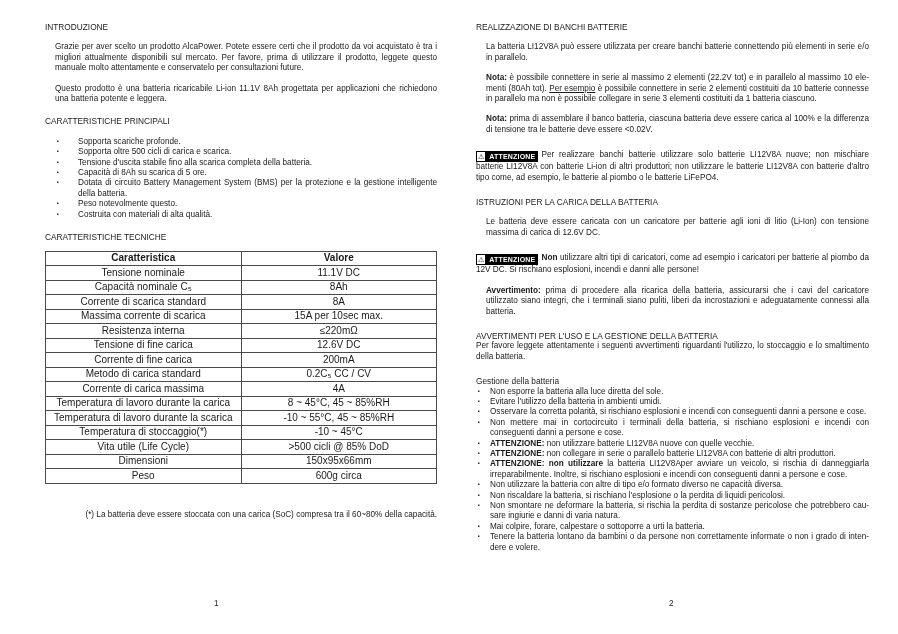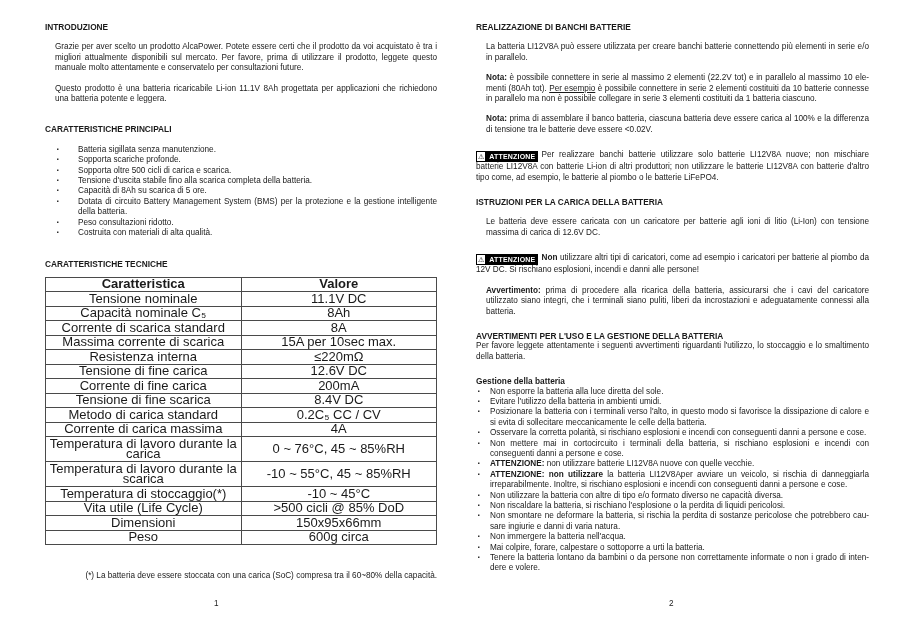--- a/index.html
+++ b/index.html
@@ -10,42 +10,42 @@
     font-size:8.2px;
     line-height:10.4px;
     color:#1a1a1a;
     position:relative;
     overflow:hidden;
   }
   .col { position:absolute; top:22px; }
   #col-left  { left:45px;  width:392px; }
   #col-right { left:476px; width:393px; }
 
-  .sec { font-size:8.3px; font-weight:bold; line-height:10.4px; }
+  .sec { font-size:8.3px; font-weight:normal; line-height:10.4px; }
   .mt     { margin-top:10px;margin-left:10px; }
-  .mt-lg  { margin-top:20px; }
+  .mt-lg  { margin-top:12px; }
   .mt-md  { margin-top:14px; }
   .just { text-align:justify; hyphens:manual; -webkit-hyphens:manual; }
 
   ul { list-style:none; }
   ul.left-list  { margin-top:10px; }
   ul.left-list li  { position:relative; padding-left:33px; text-align:justify; }
   ul.right-list li { position:relative; padding-left:14px; text-align:justify; }
   .marker { position:absolute; left:12px; top:-1px; font-size:5.5px; }
   .right-list .marker { left:2px; }
 
   .b { font-weight:bold; }
   .u { text-decoration:underline; }
 
   table { width:100%; border-collapse:collapse; margin-top:8px; }
   th,td {
     border:1px solid #4a4a4a;
     text-align:center;
     padding:1.5px 3px;
-    font-size:13px;
+    font-size:10px;
     line-height:10.5px;
   }
   th { font-weight:bold; }
 
   .footnote { margin-top:26px;text-align:right; }
 
   .warn-badge { display:inline-flex; align-items:center; margin-right:3px; vertical-align:-2px; }
   .warn-icon {
     border:1px solid #000;
     font-size:7px; line-height:9px;
@@ -67,33 +67,32 @@
 <body>
 
 <section class="col" id="col-left">
   <h1 class="sec">INTRODUZIONE</h1>
   <p class="mt just">Grazie per aver scelto un prodotto AlcaPower. Potete essere certi che il prodotto da voi acquistato è tra i mi­gliori attualmente disponibili sul mercato. Per favore, prima di utilizzare il prodotto, leggete questo manuale molto attentamente e conservatelo per consultazioni future.</p>
   <p class="mt just">Questo prodotto è una batteria ricaricabile Li-ion 11.1V 8Ah progettata per applicazioni che richiedono una batteria potente e leggera.</p>
 
   <h1 class="sec mt-lg">CARATTERISTICHE PRINCIPALI</h1>
   <ul class="left-list">
 
-      <li><span class="marker">▪</span><span>Batteria sigillata senza manutenzione.</span></li>
 
       <li><span class="marker">▪</span><span>Sopporta scariche profonde.</span></li>
 
       <li><span class="marker">▪</span><span>Sopporta oltre 500 cicli di carica e scarica.</span></li>
 
       <li><span class="marker">▪</span><span>Tensione d'uscita stabile fino alla scarica completa della batteria.</span></li>
 
       <li><span class="marker">▪</span><span>Capacità di 8Ah su scarica di 5 ore.</span></li>
 
       <li><span class="marker">▪</span><span>Dotata di circuito Battery Management System (BMS) per la protezione e la gestione intelligente della batteria.</span></li>
 
-      <li><span class="marker">▪</span><span>Peso consultazioni ridotto.</span></li>
+      <li><span class="marker">▪</span><span>Peso notevolmente questo.</span></li>
 
       <li><span class="marker">▪</span><span>Costruita con materiali di alta qualità.</span></li>
     </ul>
 
   <h1 class="sec mt-lg">CARATTERISTICHE TECNICHE</h1>
   <table>
     <thead>
       <tr>
         <th style="width:50%">Caratteristica</th>
         <th style="width:50%">Valore</th>
@@ -129,38 +128,34 @@
         <tr>
           <td>Tensione di fine carica</td>
           <td>12.6V DC</td>
         </tr>
 
         <tr>
           <td>Corrente di fine carica</td>
           <td>200mA</td>
         </tr>
 
-        <tr>
-          <td>Tensione di fine scarica</td>
-          <td>8.4V DC</td>
-        </tr>
 
         <tr>
           <td>Metodo di carica standard</td>
           <td>0.2C₅ CC / CV</td>
         </tr>
 
         <tr>
           <td>Corrente di carica massima</td>
           <td>4A</td>
         </tr>
 
         <tr>
           <td>Temperatura di lavoro durante la carica</td>
-          <td>0 ~ 76°C, 45 ~ 85%RH</td>
+          <td>8 ~ 45°C, 45 ~ 85%RH</td>
         </tr>
 
         <tr>
           <td>Temperatura di lavoro durante la scarica</td>
           <td>-10 ~ 55°C, 45 ~ 85%RH</td>
         </tr>
 
         <tr>
           <td>Temperatura di stoccaggio(*)</td>
           <td>-10 ~ 45°C</td>
@@ -217,38 +212,37 @@
   <h1 class="sec mt-md">AVVERTIMENTI PER L'USO E LA GESTIONE DELLA BATTERIA</h1>
   <p class="just">Per favore leggete attentamente i seguenti avvertimenti riguardanti l'utilizzo, lo stoccaggio e lo smaltimento della batteria.</p>
 
   <h2 class="sec mt-md">Gestione della batteria</h2>
   <ul class="right-list">
 
       <li><span class="marker">▪</span><span class="b"></span><span>Non esporre la batteria alla luce diretta del sole.</span></li>
 
       <li><span class="marker">▪</span><span class="b"></span><span>Evitare l'utilizzo della batteria in ambienti umidi.</span></li>
 
-      <li><span class="marker">▪</span><span class="b"></span><span>Posizionare la batteria con i terminali verso l'alto, in questo modo si favorisce la dissipazione di calore e si evita di sollecitare meccanicamente le celle della batteria.</span></li>
 
       <li><span class="marker">▪</span><span class="b"></span><span>Osservare la corretta polarità, si rischiano esplosioni e incendi con conseguenti danni a persone e cose.</span></li>
 
       <li><span class="marker">▪</span><span class="b"></span><span>Non mettere mai in cortocircuito i terminali della batteria, si rischiano esplosioni e incendi con conseguenti danni a persone e cose.</span></li>
 
       <li><span class="marker">▪</span><span class="b">ATTENZIONE:</span><span> non utilizzare batterie LI12V8A nuove con quelle vecchie.</span></li>
 
+      <li><span class="marker">▪</span><span class="b">ATTENZIONE:</span><span> non collegare in serie o parallelo batterie LI12V8A con batterie di altri produttori.</span></li>
 
       <li><span class="marker">▪</span><span class="b">ATTENZIONE: non utilizzare</span><span> la batteria LI12V8Aper avviare un veicolo, si rischia di danneggiarla irrepara­bilmente. Inoltre, si rischiano esplosioni e incendi con conseguenti danni a persone e cose.</span></li>
 
       <li><span class="marker">▪</span><span class="b"></span><span>Non utilizzare la batteria con altre di tipo e/o formato diverso ne capacità diversa.</span></li>
 
       <li><span class="marker">▪</span><span class="b"></span><span>Non riscaldare la batteria, si rischiano l'esplosione o la perdita di liquidi pericolosi.</span></li>
 
       <li><span class="marker">▪</span><span class="b"></span><span>Non smontare ne deformare la batteria, si rischia la perdita di sostanze pericolose che potrebbero cau­sare ingiurie e danni di varia natura.</span></li>
 
-      <li><span class="marker">▪</span><span class="b"></span><span>Non immergere la batteria nell'acqua.</span></li>
 
 
       <li><span class="marker">▪</span><span class="b"></span><span>Mai colpire, forare, calpestare o sottoporre a urti la batteria.</span></li>
 
       <li><span class="marker">▪</span><span class="b"></span><span>Tenere la batteria lontano da bambini o da persone non correttamente informate o non i grado di inten­dere e volere.</span></li>
     </ul>
 </section>
 
 <span class="pagenum" id="pagenum-1">1</span>
 <span class="pagenum" id="pagenum-2">2</span>

